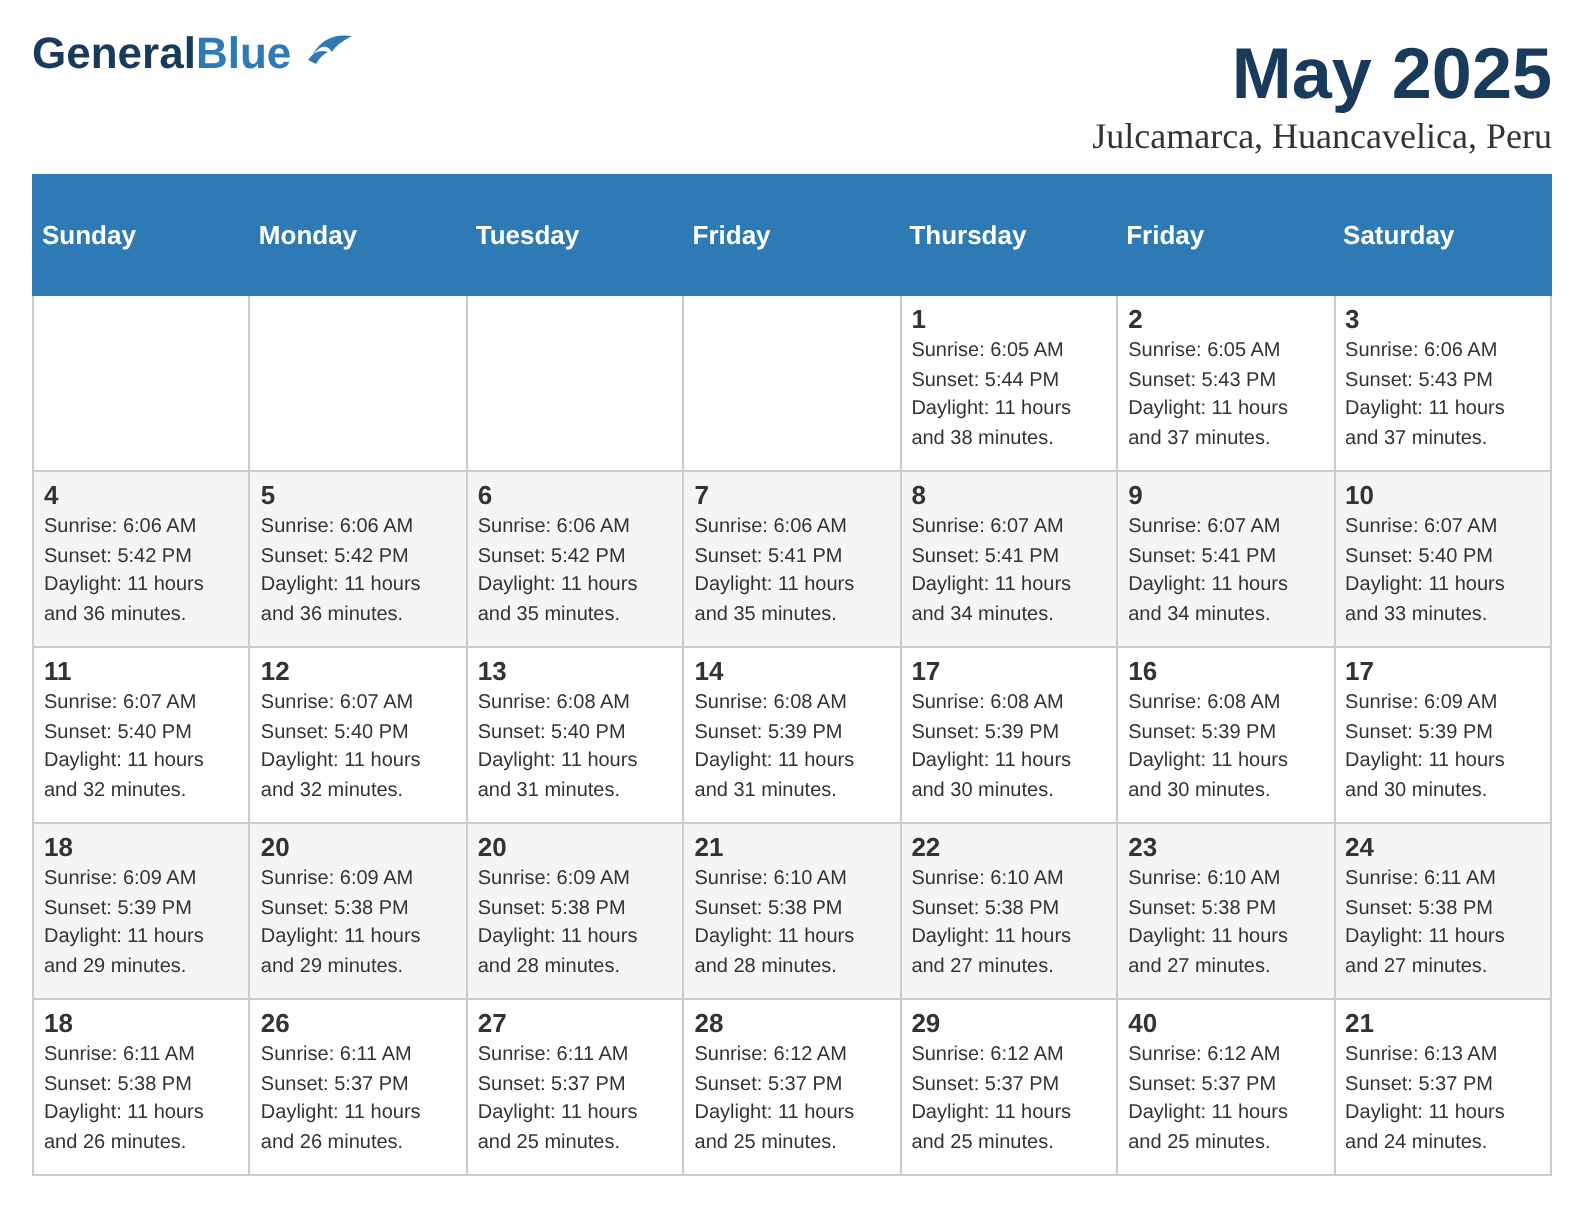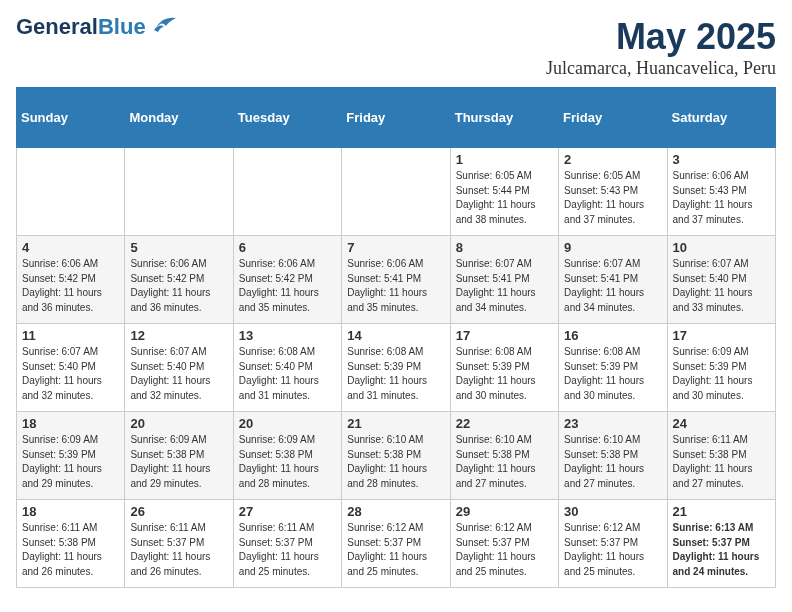--- a/index.html
+++ b/index.html
@@ -330,28 +330,28 @@
 and 25 minutes.</div>
         </td>
         <td>
           <span class="day-number">29</span>
           <div class="day-info" style="white-space: pre-line;">Sunrise: 6:12 AM
 Sunset: 5:37 PM
 Daylight: 11 hours
 and 25 minutes.</div>
         </td>
         <td>
-          <span class="day-number">30</span>
+          <span class="day-number">40</span>
           <div class="day-info" style="white-space: pre-line;">Sunrise: 6:12 AM
 Sunset: 5:37 PM
 Daylight: 11 hours
 and 25 minutes.</div>
         </td>
         <td>
           <span class="day-number">21</span>
-          <div class="day-info" style="white-space: pre-line; font-weight: bold;">Sunrise: 6:13 AM
+          <div class="day-info" style="white-space: pre-line;">Sunrise: 6:13 AM
 Sunset: 5:37 PM
 Daylight: 11 hours
 and 24 minutes.</div>
         </td>
       </tr>
     </tbody>
 </table>
 
 </body></html>

